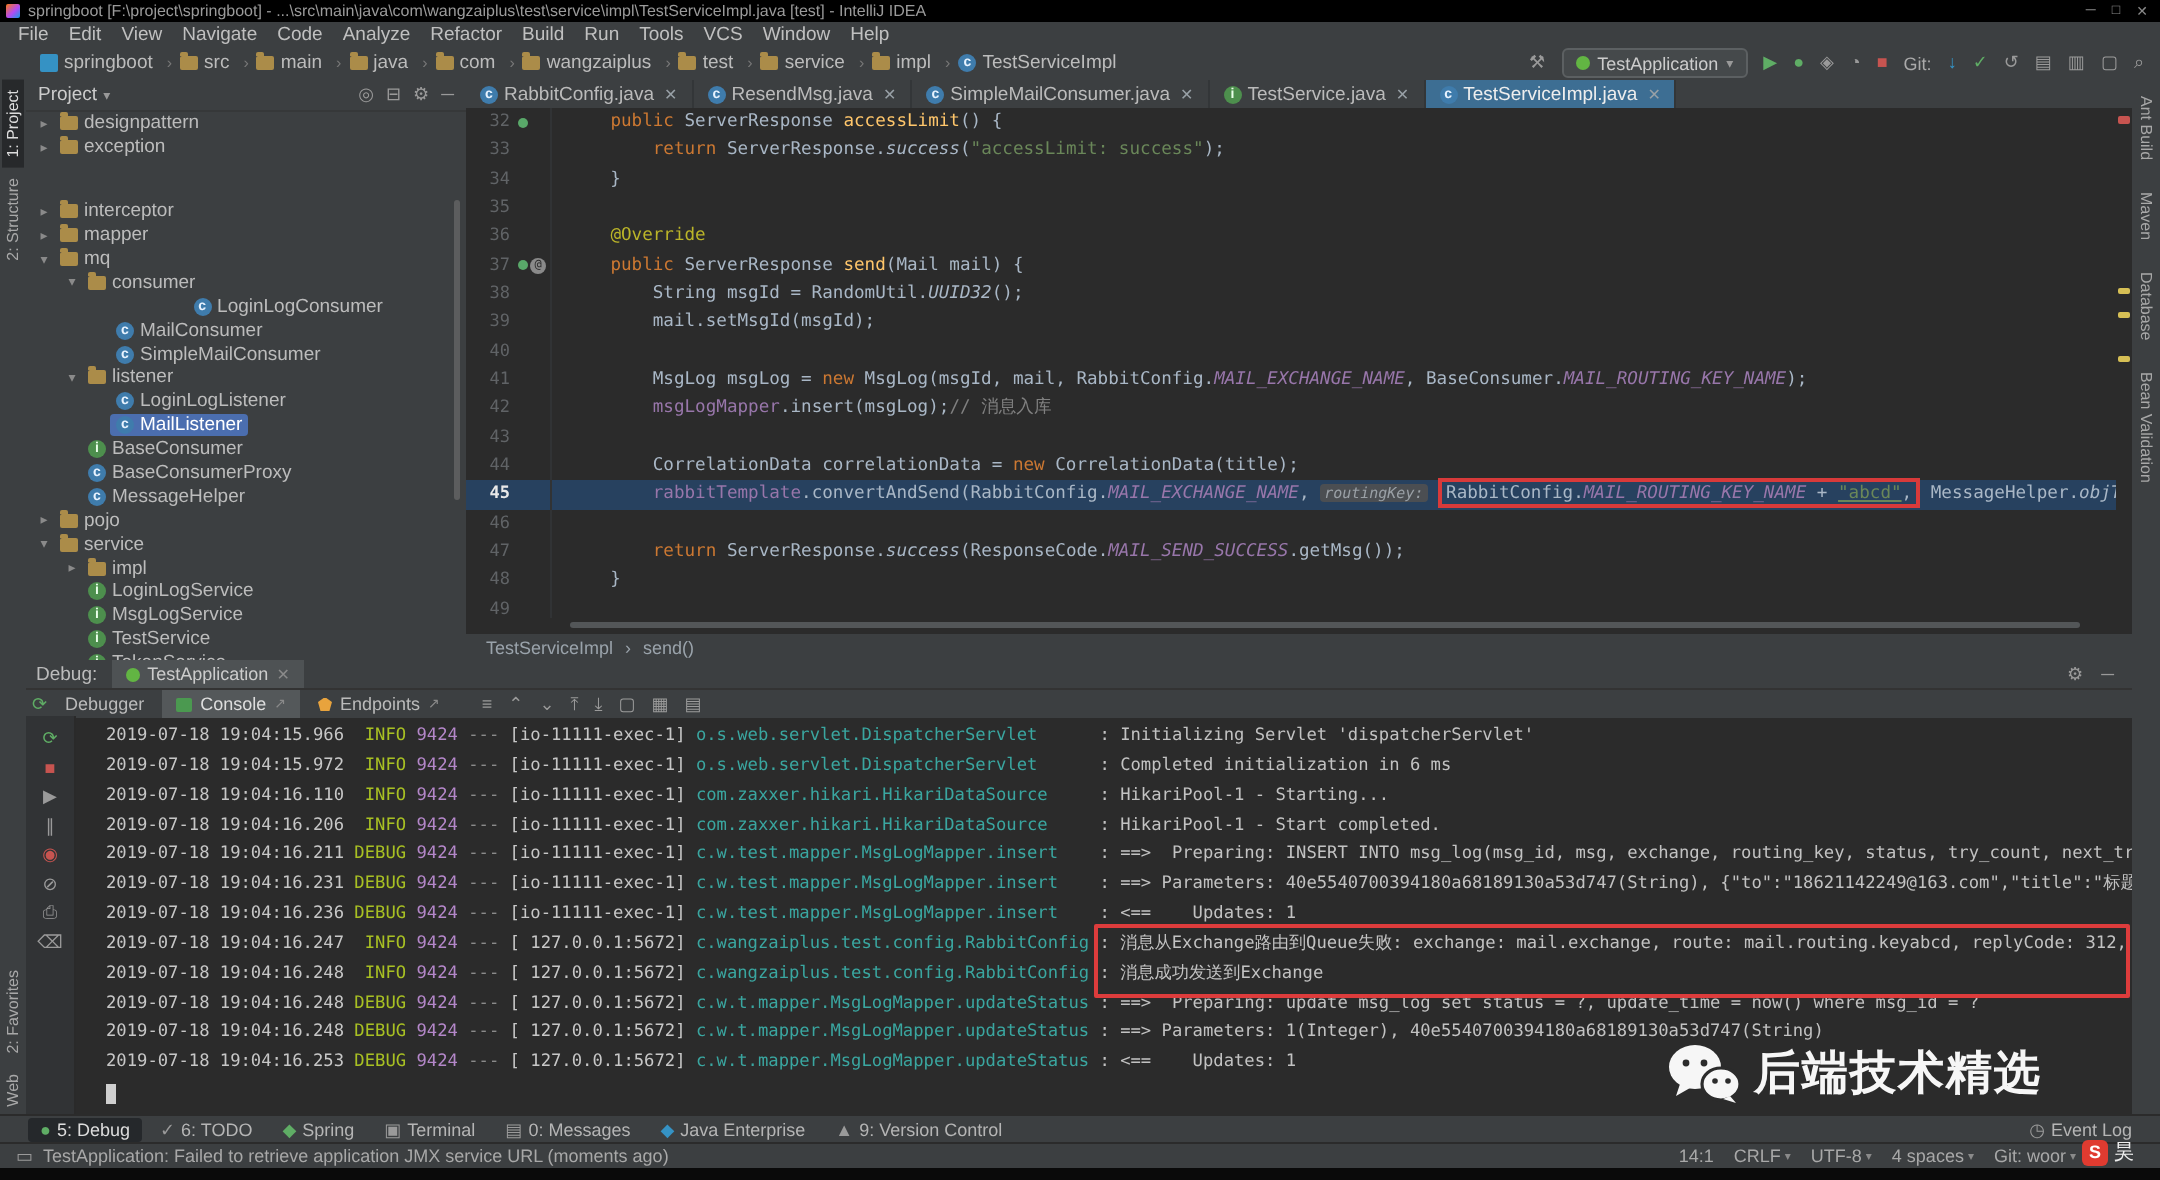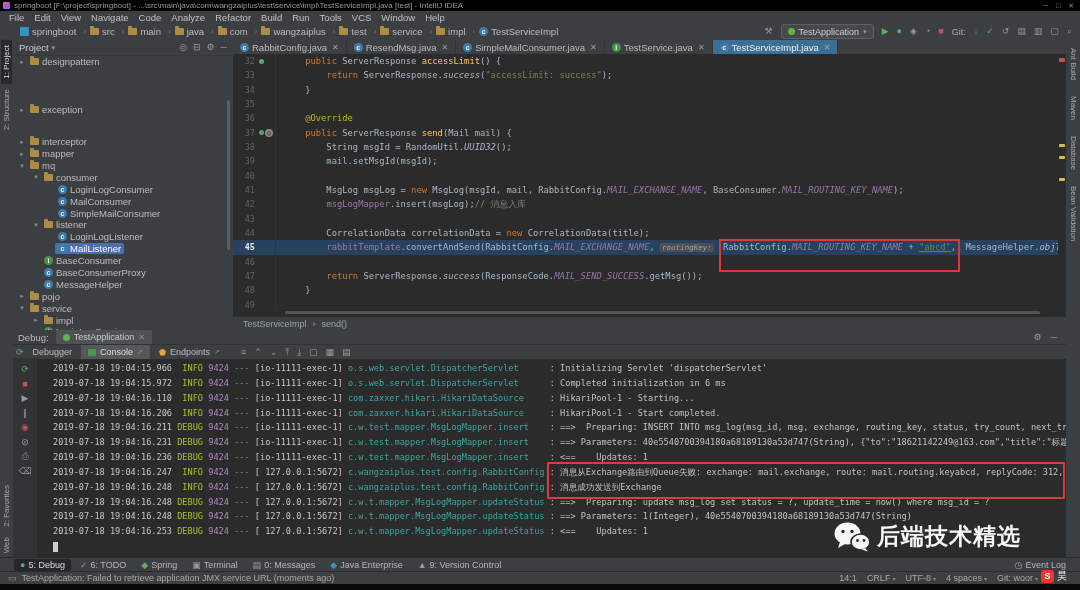--- a/index.html
+++ b/index.html
@@ -67,21 +67,21 @@
   .gnum{flex:1;text-align:right;padding-right:2px;}
   .crow.cur .gnum{color:#e8e8e8;font-weight:bold;}
   .gico{width:16px;flex:0 0 16px;display:flex;align-items:center;gap:1px;padding-left:2px;}
   .gdot{width:5px;height:5px;border-radius:50%;background:#59a869;display:inline-block;}
   .gat{width:8px;height:8px;border-radius:50%;background:#8a8a8a;color:#2b2b2b;font-size:6px;line-height:8px;text-align:center;display:inline-block;}
   .cline-text{white-space:pre;padding-left:8px;}
   .tok.k{color:#cc7832;} .tok.s{color:#6a8759;} .tok.c{color:#808080;} .tok.a{color:#bbb529;}
   .tok.m{color:#ffc66b;} .tok.f{color:#9876aa;} .tok.sf{color:#9876aa;font-style:italic;} .tok.ic{font-style:italic;}
   .tok.u{text-decoration:underline;}
   .tok.hint{background:#4b4e52;color:#9aa0a6;border-radius:2px;padding:0 2px;font-size:7.5px;font-style:italic;}
-  .tok.rb{border-top:2px solid #d83a3a;border-bottom:2px solid #d83a3a;padding-top:1px;padding-bottom:18px;}
+  .tok.rb{border-top:2px solid #d83a3a;border-bottom:2px solid #d83a3a;padding-top:1px;padding-bottom:0;}
   .tok.rbf{border-left:2px solid #d83a3a;padding-left:2px;}
   .tok.rbl{border-right:2px solid #d83a3a;padding-right:2px;}
   .hscroll{position:absolute;bottom:16px;left:52px;right:26px;height:3px;background:#5a5e60;border-radius:2px;opacity:.85;}
   .ed-crumb{position:absolute;bottom:0;left:0;right:0;height:13px;background:#3c3f41;border-top:1px solid #2b2b2b;
             display:flex;align-items:center;font-size:9px;color:#9aa3ab;padding-left:10px;gap:6px;}
   .estripe{position:absolute;right:0;top:14px;width:8px;bottom:21px;}
   .emark{position:absolute;border-radius:1px;}
   
   .debug{position:absolute;left:13px;top:330px;right:14px;bottom:32px;background:#2b2b2b;}
   .dbg-head{height:14px;background:#3c3f41;display:flex;align-items:center;font-size:9.5px;padding-left:5px;gap:7px;border-bottom:1px solid #333;}
@@ -255,21 +255,21 @@
         </span>
     </div>
     <div class="tree" id="tree">
         <div class="trow" style="padding-left: 4px;">
           <span class="arr">▸</span>
           <span class="tin">
             <span class="ic-folder"></span>
             <span>designpattern</span>
           </span>
         </div>
-        <div class="trow" style="padding-left: 4px; margin-top: 36px;">
+        <div class="trow" style="padding-left: 4px;">
           <span class="arr">▸</span>
           <span class="tin">
             <span class="ic-folder"></span>
             <span>exception</span>
           </span>
         </div>
         <div class="trow" style="padding-left: 4px; margin-top: 20px;">
           <span class="arr">▸</span>
           <span class="tin">
             <span class="ic-folder"></span>
@@ -290,21 +290,21 @@
             <span>mq</span>
           </span>
         </div>
         <div class="trow" style="padding-left: 18px;">
           <span class="arr">▾</span>
           <span class="tin">
             <span class="ic-folder"></span>
             <span>consumer</span>
           </span>
         </div>
-        <div class="trow" style="padding-left: 32px;">
+        <div class="trow" style="padding-left: 32px; justify-content: center;">
           <span class="arr"></span>
           <span class="tin">
             <span class="ic-class">c</span>
             <span>LoginLogConsumer</span>
           </span>
         </div>
         <div class="trow" style="padding-left: 32px;">
           <span class="arr"></span>
           <span class="tin">
             <span class="ic-class">c</span>

